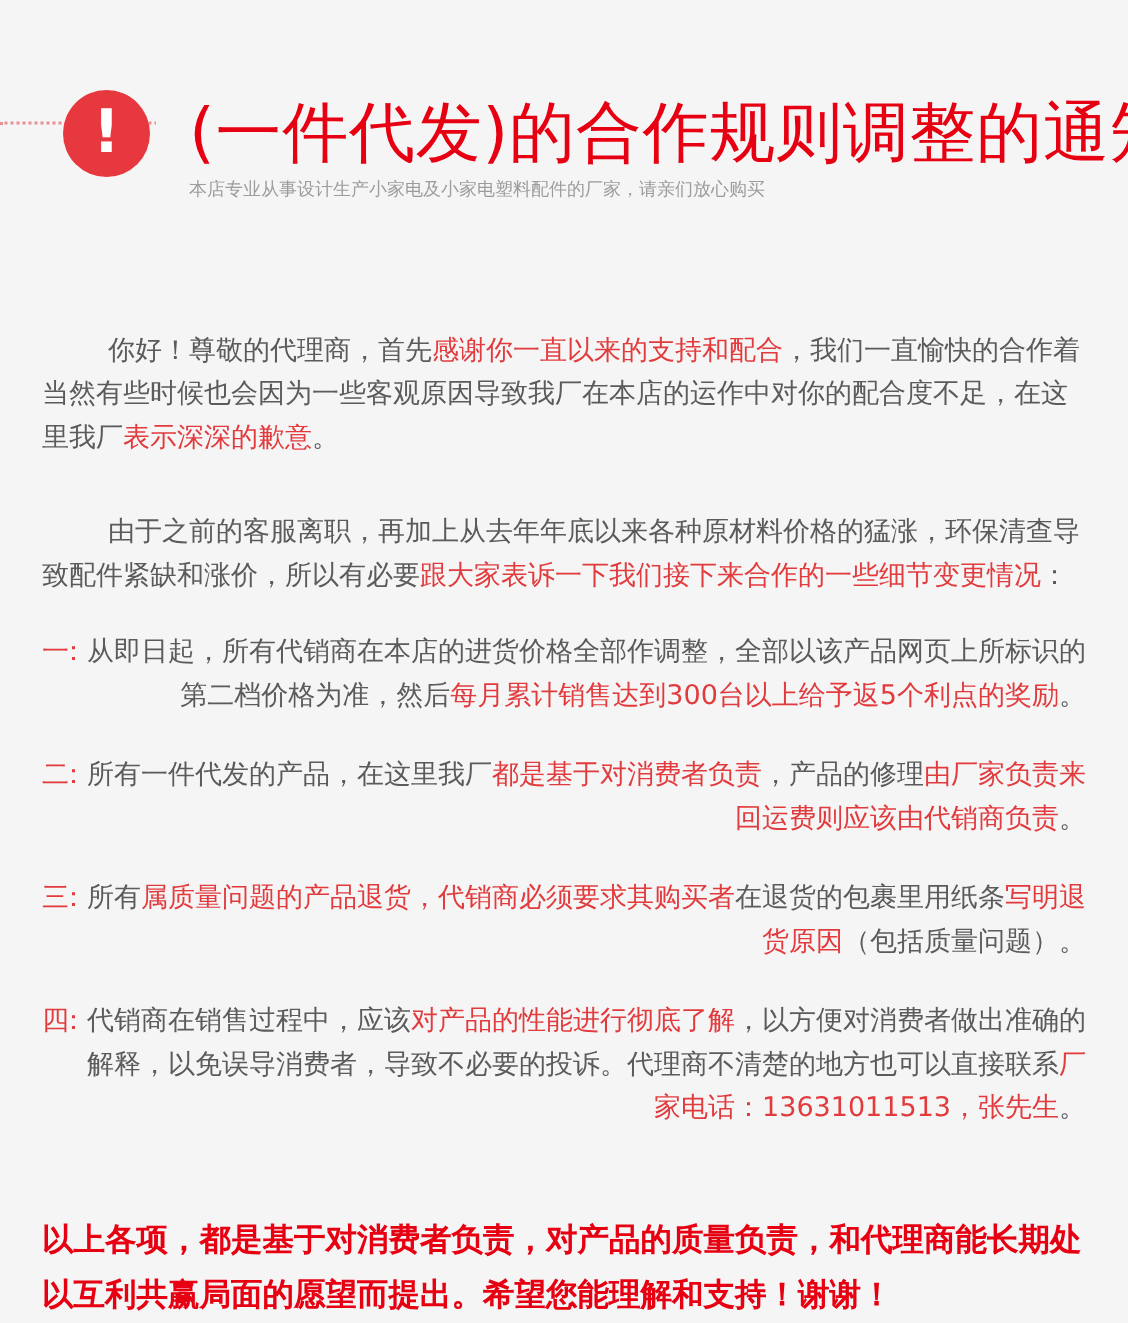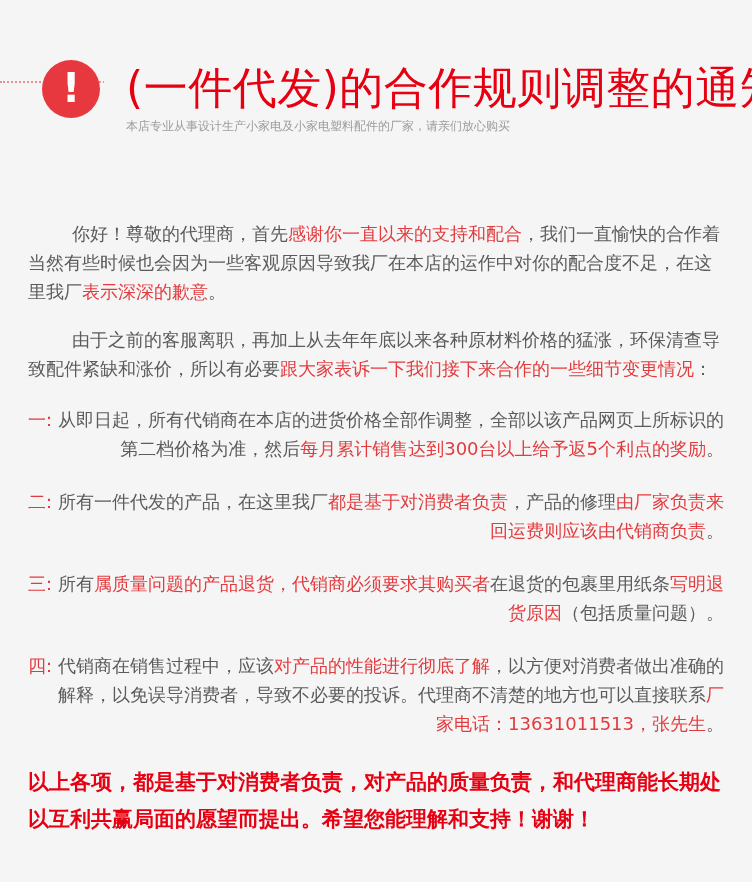--- a/index.html
+++ b/index.html
@@ -76,39 +76,39 @@
     white-space: nowrap;
   }
   .content {
     position: absolute;
     top: 219px; left: 28px; right: 28px;
     font-size: 18px;
     line-height: 29px;
     color: var(--text-dark);
   }
   .para { text-indent: 44px; }
-  .para-1 { margin-bottom: 19px; }
+  .para-1 { margin-bottom: 34px; }
   .para-2 { margin-bottom: 22px; }
   .seg-d { color: var(--text-dark); }
   .seg-r { color: var(--body-red); }
   .item {
     display: flex;
     align-items: flex-start;
     margin-bottom: 24px;
   }
   .marker {
     flex: none;
     width: 30px;
     color: var(--body-red);
     letter-spacing: -6px;
     white-space: nowrap;
   }
   .item-text { flex: 1; text-align: right; }
   .closing {
-    margin-top: 26px;
+    margin-top: 55px;
     font-size: 21px;
     font-weight: bold;
     line-height: 37px;
     color: var(--accent-red);
   }
 </style>
 </head>
 <body>
 
 <div class="page">

